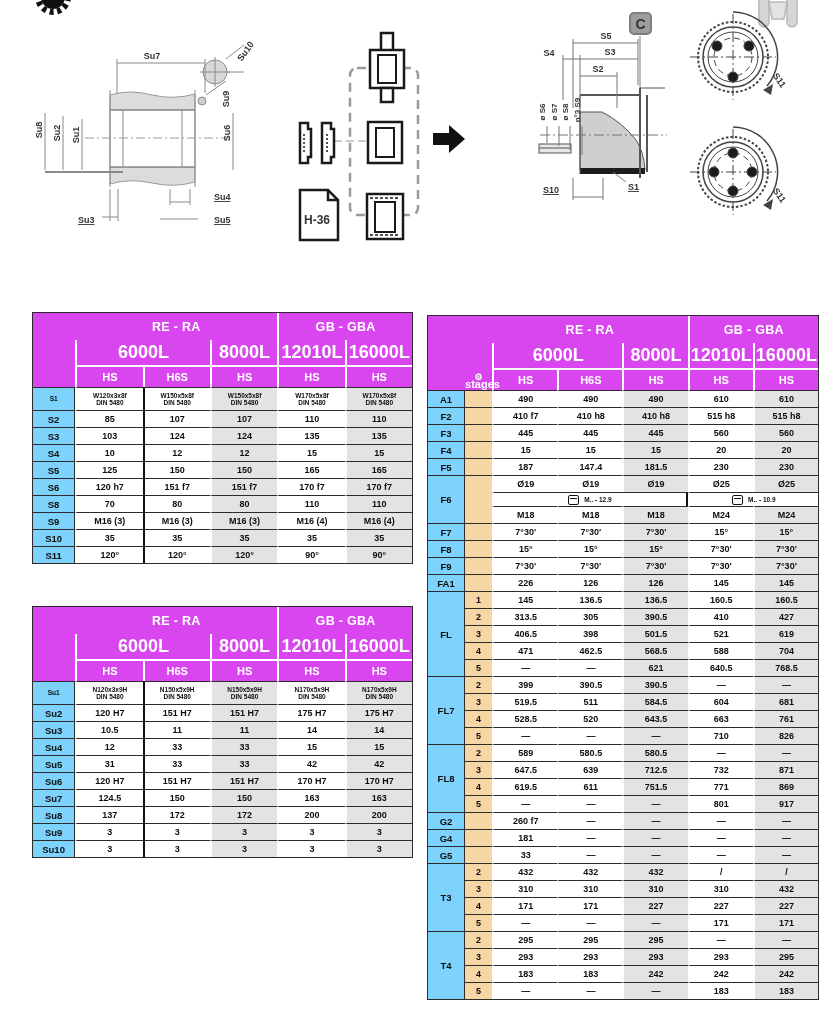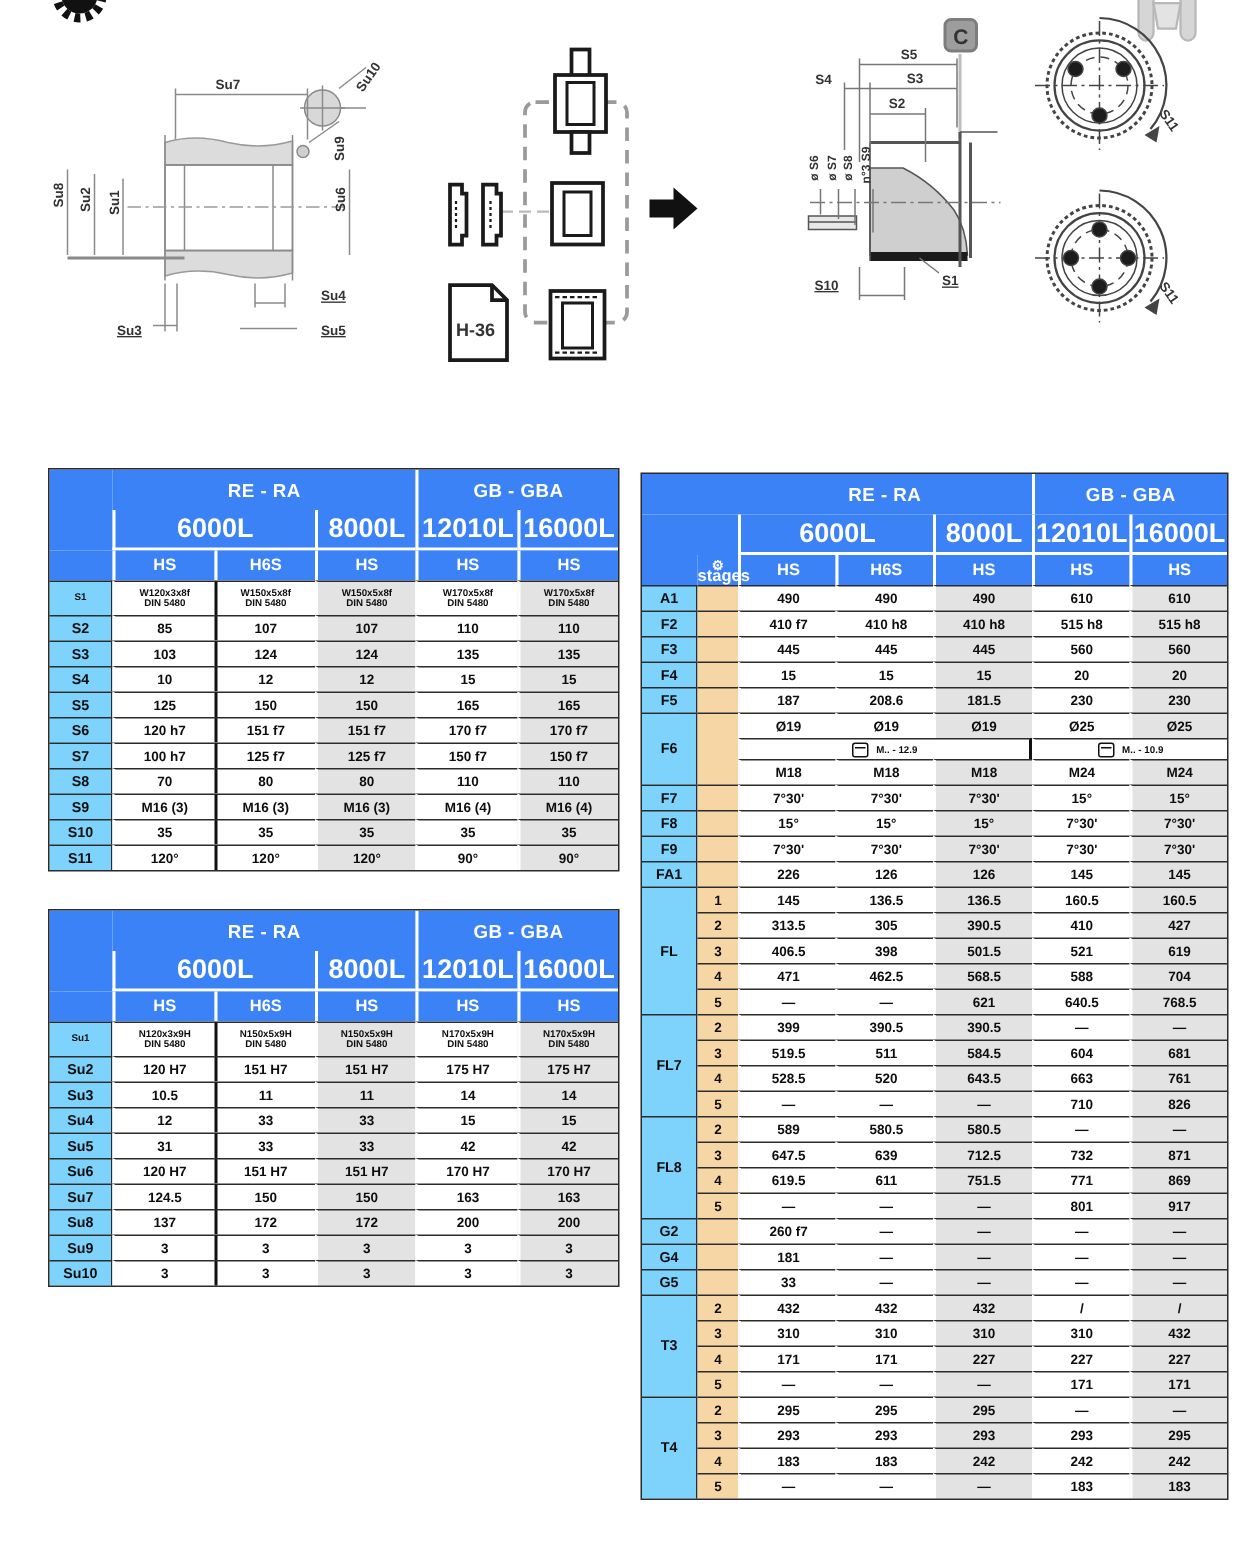--- a/index.html
+++ b/index.html
@@ -6,21 +6,21 @@
   body{width:830px;height:1031px;position:relative;font-family:"Liberation Sans",sans-serif;overflow:hidden;}
   .page{position:absolute;inset:0;background:#fff;}
   svg text{font-family:"Liberation Sans",sans-serif;fill:#333;}
 
   
   table.spec{position:absolute;border-collapse:separate;border-spacing:0;table-layout:fixed;outline:1px solid #2b2b2b;}
   #tblS{left:33px;top:313px;width:379px;}
   #tblSu{left:33px;top:607px;width:379px;}
   #tblR{left:428px;top:316px;width:390px;}
 
-  th.hb{background:#3b82f6;color:#fff;font-weight:bold;text-align:center;padding:0;}
+  th.hb{background:#d946ef;color:#fff;font-weight:bold;text-align:center;padding:0;}
   tr.hr1 th{height:27px;font-size:12.5px;letter-spacing:.3px;}
   tr.hr2 th{height:25px;font-size:18px;}
   tr.hr3 th{height:20px;font-size:11px;}
   th.wl{border-left:2px solid #fff;margin-left:12px;}
   tr.hr2 th.sz{border-bottom:2px solid #fff;}
   th.stages-h{font-size:5px;line-height:5px;}
   th.stages-h .gear-ic{display:block;font-size:9px;line-height:9px;color:#fff;}
 
   td{border-top:1px solid #2b2b2b;text-align:center;vertical-align:middle;padding:0;
      height:16px;font-weight:bold;font-size:9px;color:#0d0d0d;}
@@ -307,28 +307,20 @@
         </tr>
         <tr>
           <td class="lab">S6</td>
           <td class="d c0">120 h7</td>
           <td class="d c1">151 f7</td>
           <td class="d c2">151 f7</td>
           <td class="d c3">170 f7</td>
           <td class="d c4">170 f7</td>
         </tr>
         <tr>
-          <td class="lab">S7</td>
-          <td class="d c0">100 h7</td>
-          <td class="d c1">125 f7</td>
-          <td class="d c2">125 f7</td>
-          <td class="d c3">150 f7</td>
-          <td class="d c4">150 f7</td>
-        </tr>
-        <tr>
           <td class="lab">S8</td>
           <td class="d c0">70</td>
           <td class="d c1">80</td>
           <td class="d c2">80</td>
           <td class="d c3">110</td>
           <td class="d c4">110</td>
         </tr>
         <tr>
           <td class="lab">S9</td>
           <td class="d c0">M16 (3)</td>
@@ -541,21 +533,21 @@
           <td class="d c0">15</td>
           <td class="d c1">15</td>
           <td class="d c2">15</td>
           <td class="d c3">20</td>
           <td class="d c4">20</td>
         </tr>
         <tr>
           <td class="lab">F5</td>
           <td class="stg"></td>
           <td class="d c0">187</td>
-          <td class="d c1">208.6</td>
+          <td class="d c1">147.4</td>
           <td class="d c2">181.5</td>
           <td class="d c3">230</td>
           <td class="d c4">230</td>
         </tr>
         <tr>
           <td class="lab" rowspan="3">F6</td>
           <td class="stg" rowspan="3"></td>
           <td class="d c0">Ø19</td>
           <td class="d c1">Ø19</td>
           <td class="d c2">Ø19</td>

